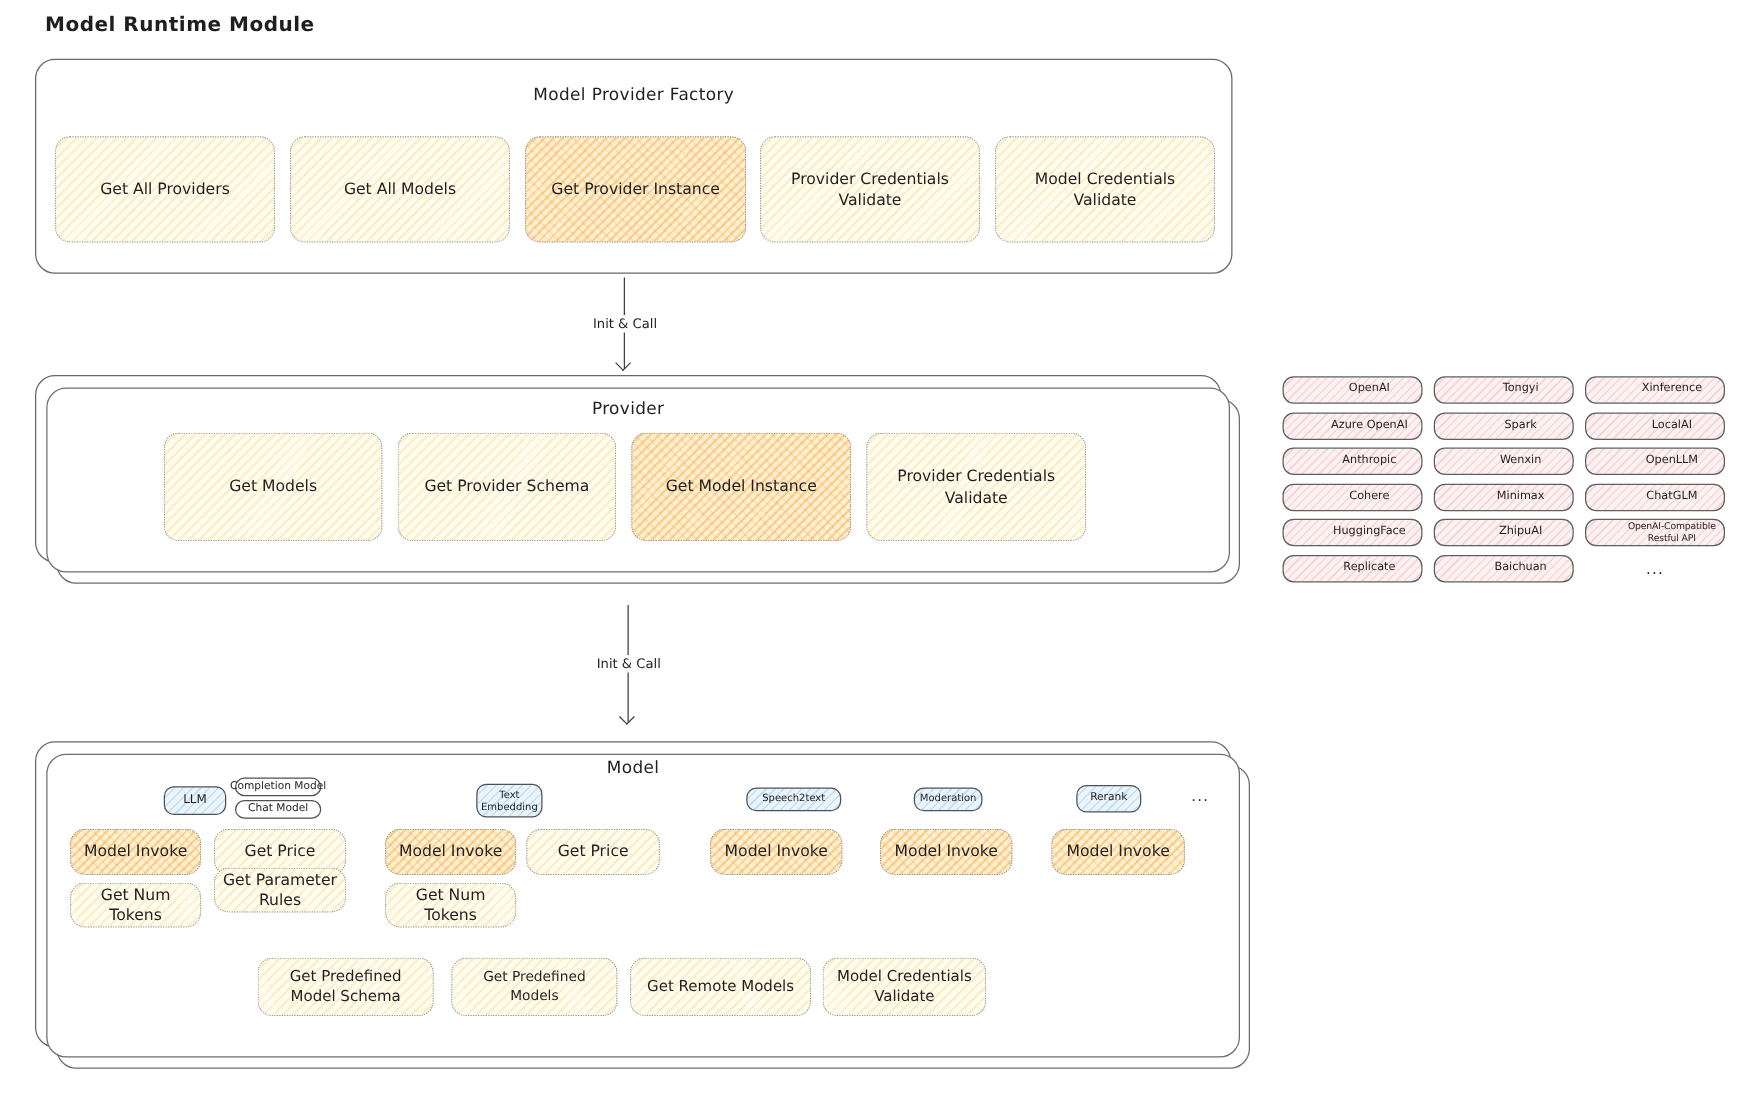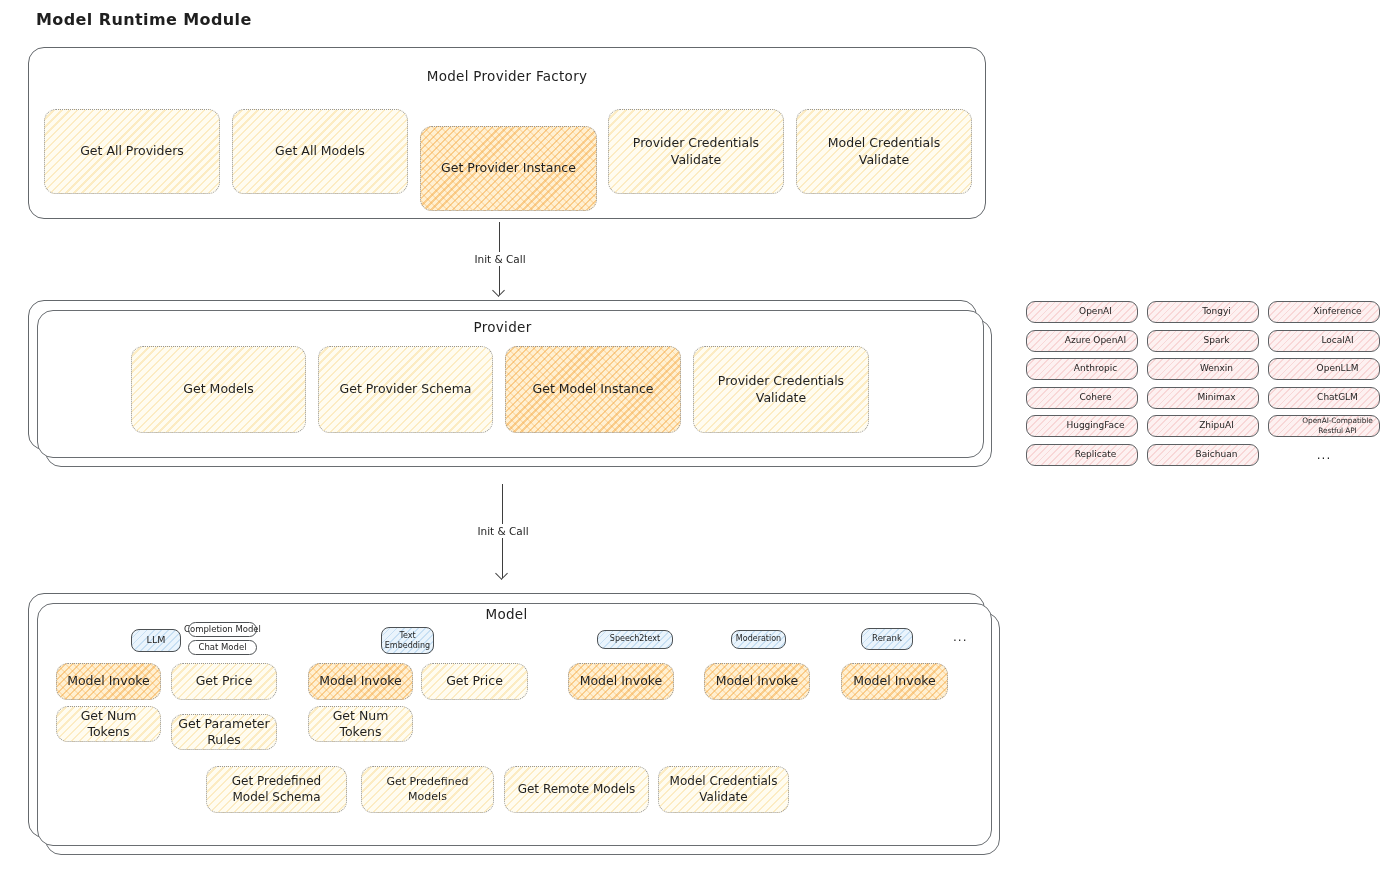--- a/index.html
+++ b/index.html
@@ -165,21 +165,21 @@
 <body>
 
 <div id="canvas">
 
   <div class="page-title">Model Runtime Module</div>
 
   <div class="frame" style="left:28px; top:47px; width:958px; height:172px;">
     <div class="frame-title" style="top:20px;">Model Provider Factory</div>
     <div class="node yellow" style="left:15px; top:61px; width:176px; height:85px;">Get All Providers</div>
     <div class="node yellow" style="left:203px; top:61px; width:176px; height:85px;">Get All Models</div>
-    <div class="node orange" style="left:391px; top:61px; width:177px; height:85px;margin-top:17px;">Get Provider Instance</div>
+    <div class="node orange" style="left:391px; top:61px; width:177px; height:85px;">Get Provider Instance</div>
     <div class="node yellow" style="left:579px; top:61px; width:176px; height:85px;">Provider Credentials Validate</div>
     <div class="node yellow" style="left:767px; top:61px; width:176px; height:85px;">Model Credentials Validate</div>
   </div>
 
   <div class="arrow" style="left:499px; top:222px; height:73px;">
     <span class="head"></span>
     <span class="lbl">Init &amp; Call</span>
   </div>
 
   <div class="frame stacked" style="left:28px; top:300px; width:949px; height:150px;">
@@ -264,21 +264,21 @@
 
     <div class="node orange" style="left:27px; top:69px; width:105px; height:37px;">Model Invoke</div>
     <div class="node yellow" style="left:142px; top:69px; width:106px; height:37px;">Get Price</div>
     <div class="node orange" style="left:279px; top:69px; width:105px; height:37px;">Model Invoke</div>
     <div class="node yellow" style="left:392px; top:69px; width:107px; height:37px;">Get Price</div>
     <div class="node orange" style="left:539px; top:69px; width:106px; height:37px;">Model Invoke</div>
     <div class="node orange" style="left:675px; top:69px; width:106px; height:37px;">Model Invoke</div>
     <div class="node orange" style="left:812px; top:69px; width:107px; height:37px;">Model Invoke</div>
 
     <div class="node yellow" style="left:27px; top:112px; width:105px; height:36px;">Get Num Tokens</div>
-    <div class="node yellow" style="left:142px; top:120px; width:106px; height:36px;">Get Parameter Rules</div>
+    <div class="node yellow" style="left:142px; top:100px; width:106px; height:36px;">Get Parameter Rules</div>
     <div class="node yellow" style="left:279px; top:112px; width:105px; height:36px;">Get Num Tokens</div>
 
     <div class="node yellow" style="left:177px; top:172px; width:141px; height:47px; font-size:12px;">Get Predefined Model Schema</div>
     <div class="node yellow" style="left:332px; top:172px; width:133px; height:47px; font-size:11px;">Get Predefined Models</div>
     <div class="node yellow" style="left:475px; top:172px; width:145px; height:47px; font-size:12px;">Get Remote Models</div>
     <div class="node yellow" style="left:629px; top:172px; width:131px; height:47px; font-size:12px;">Model Credentials Validate</div>
   </div>
 
 </div>
 

